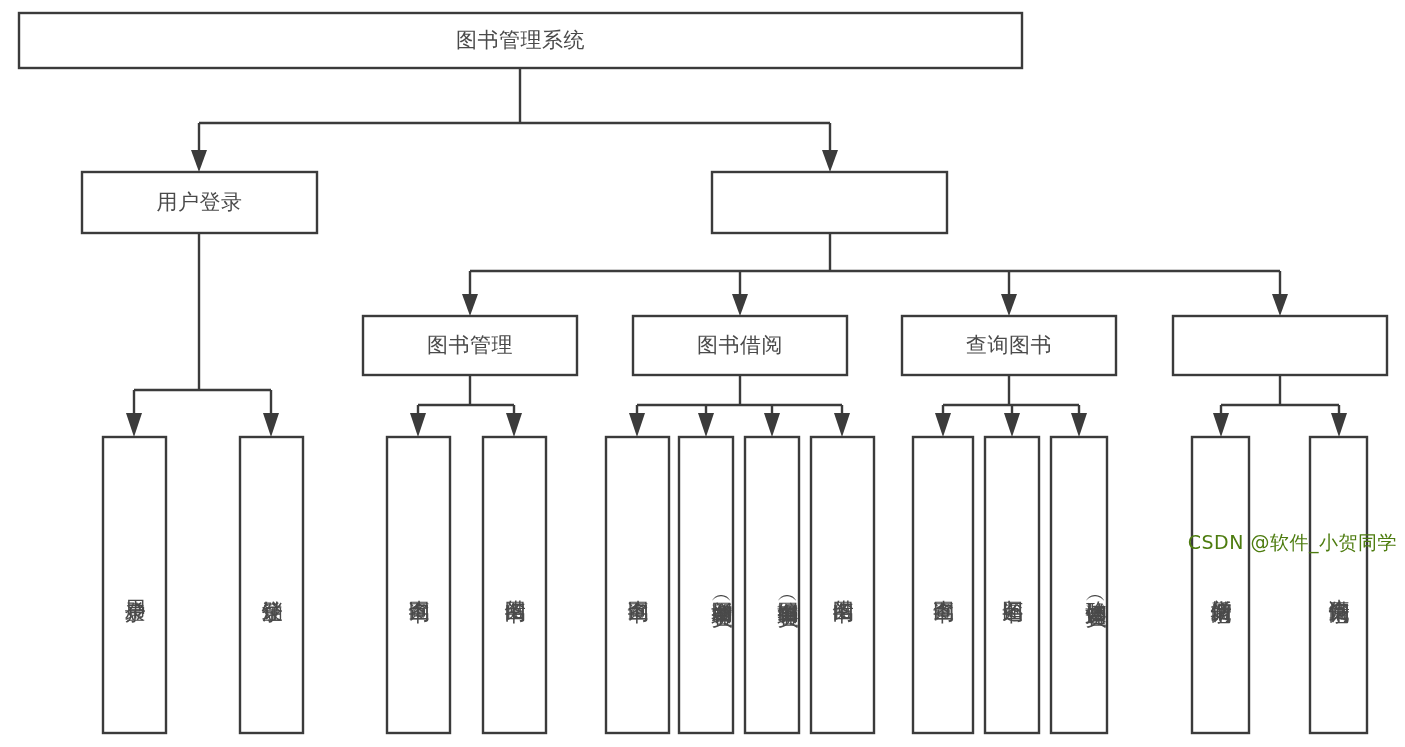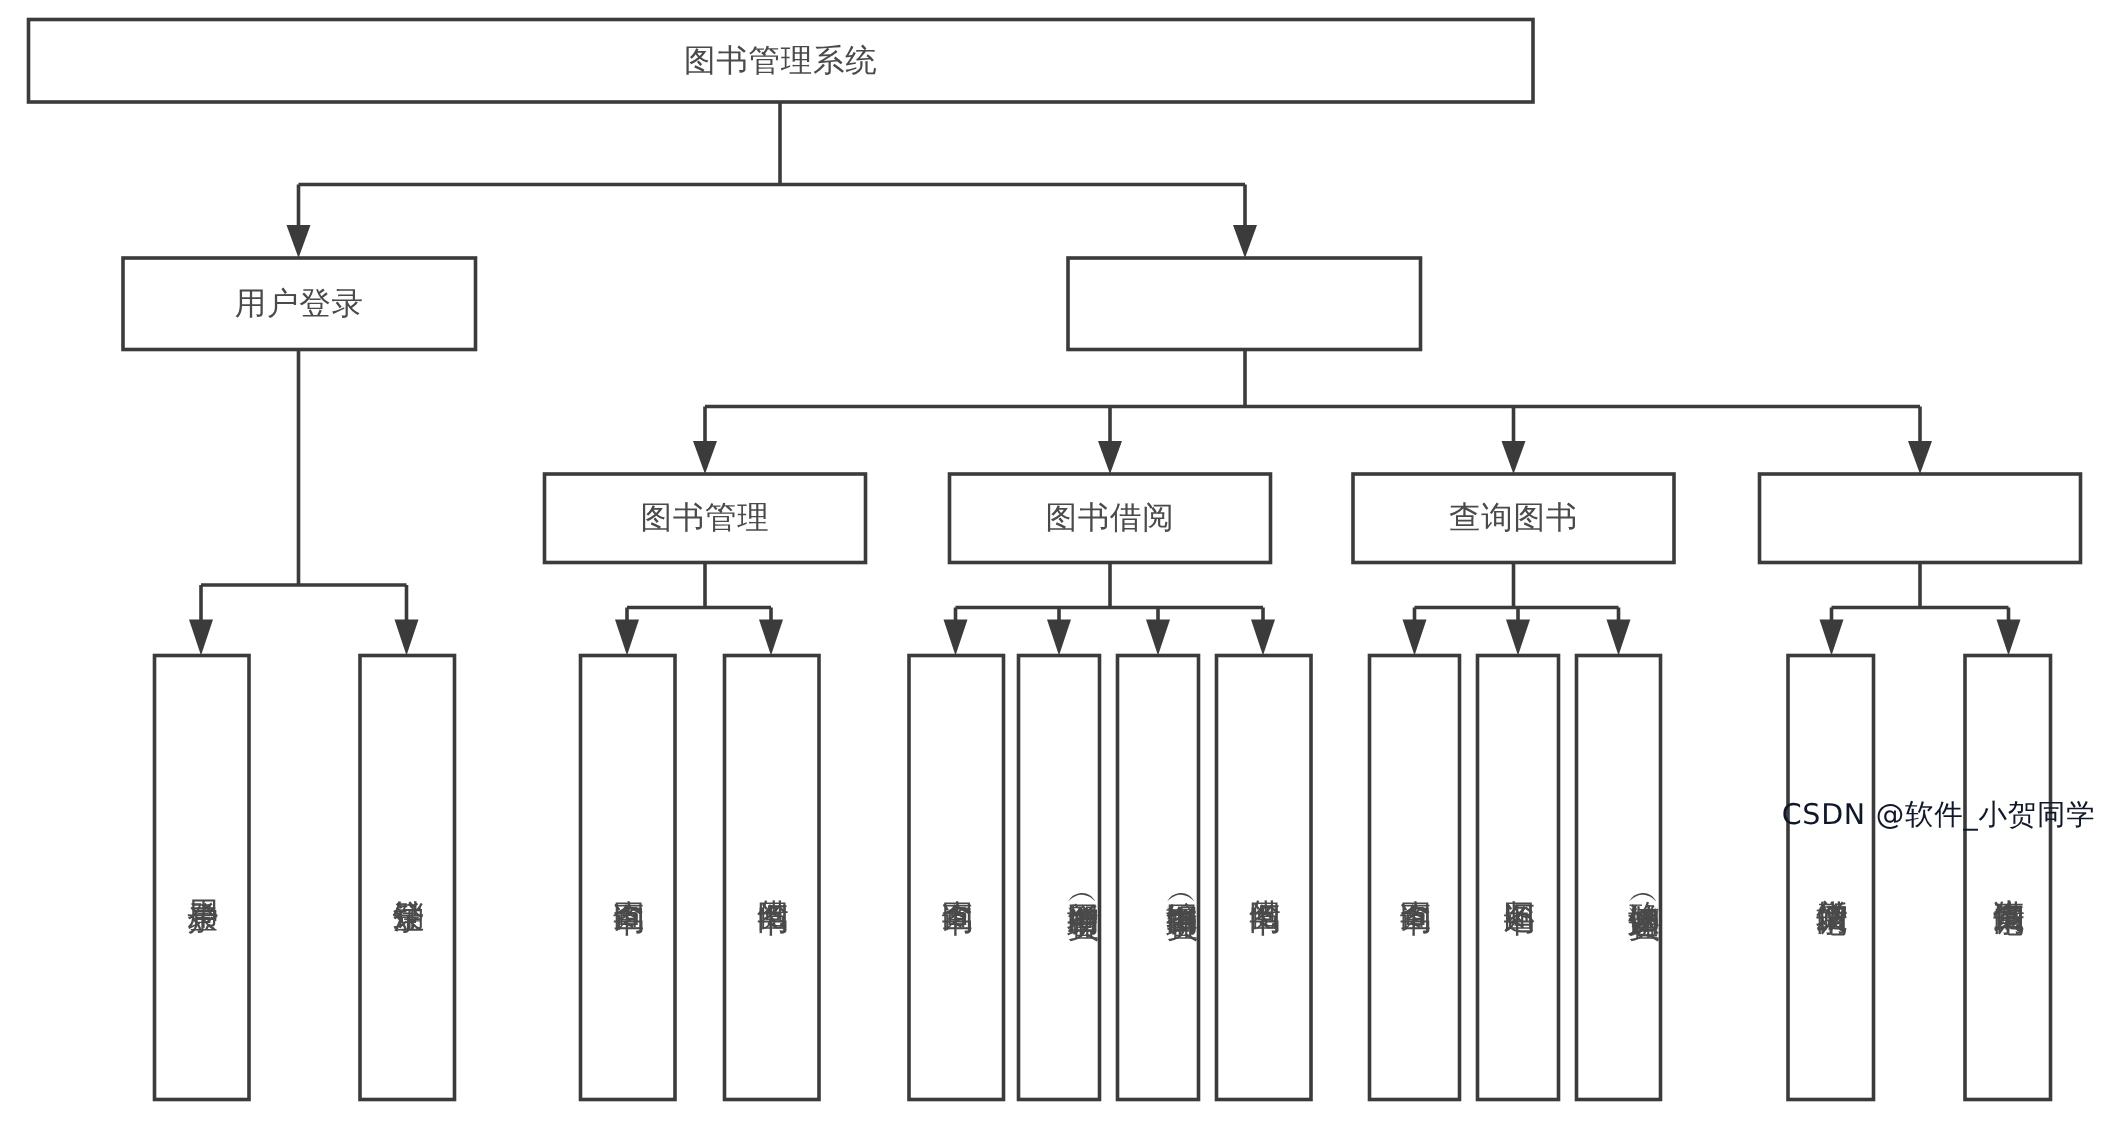--- a/index.html
+++ b/index.html
@@ -65,21 +65,21 @@
     writing-mode: vertical-rl;
     text-orientation: upright;
     pointer-events: none;
   }
   .node-label-v.v-center { align-items: center; }
   .node-label-v.v-start  { align-items: flex-start; padding-top: 3px; }
   .watermark {
     position: absolute;
     right: 8px;
     bottom: 4px;
-    color: #0f172a;
+    color: #4d7c0f;
     font-size: 19px;
     letter-spacing: 0.5px;
     white-space: nowrap;
   }
 </style>
 </head>
 <body>
 
 <div id="diagram-root">
 

